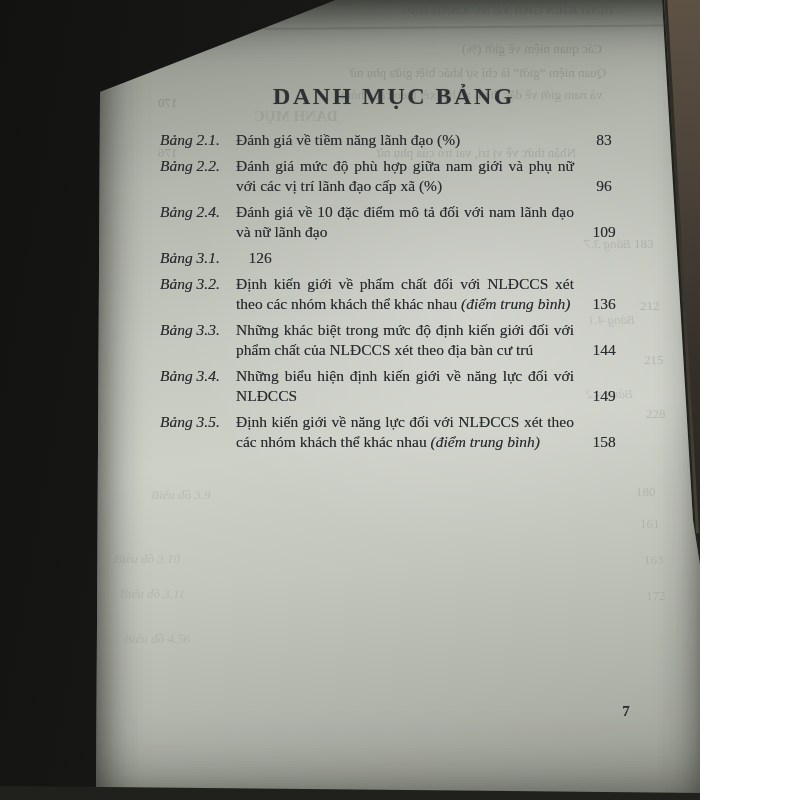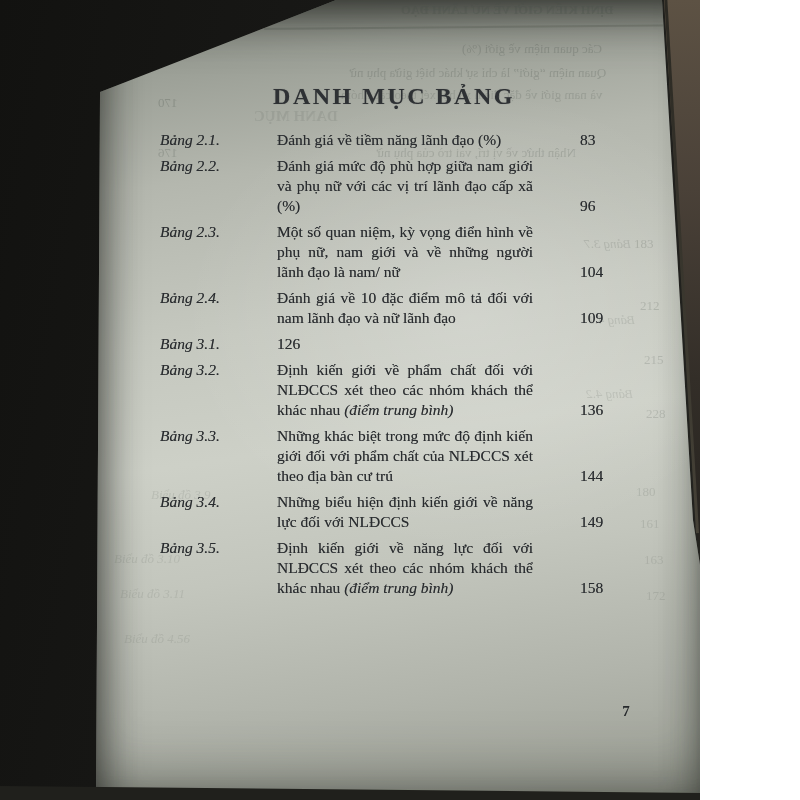--- a/index.html
+++ b/index.html
@@ -52,25 +52,25 @@
   .content{
     position:absolute;left:160px;top:84px;width:468px;
     color:#292c2f;font-size:15.5px;line-height:20px;
     text-shadow:0 0 .5px rgba(41,44,47,.55);
   }
   .title{
     text-align:center;font-weight:bold;font-size:24px;letter-spacing:2.5px;
     color:#2e3134;margin:0 0 22px 0;line-height:24px;
     text-shadow:0 0 1px rgba(46,49,52,.35);
   }
-  .entry{display:flex;margin-bottom:6px;gap:41px;}
+  .entry{display:flex;margin-bottom:6px;}
   .lab{width:76px;flex-shrink:0;font-style:italic;}
   .txt{flex:1;text-align:justify;padding-right:6px;}
   .txt .note{font-style:italic;}
-  .num{width:48px;text-align:left;align-self:flex-end;font-family:Liberation Serif, serif;}
+  .num{width:48px;text-align:center;align-self:flex-end;font-family:Liberation Serif, serif;}
   .folio{
     position:absolute;left:612px;top:703px;width:28px;text-align:center;
     font-weight:bold;font-size:15px;color:#26292c;
   }
   
   .ghost{
     position:absolute;white-space:nowrap;color:#49514a;
     filter:blur(.7px);pointer-events:none;font-size:13px;
   }
   .mirror{transform:scaleX(-1);}
@@ -125,25 +125,20 @@
         <span class="lab">Bảng 2.1.</span>
         <span class="txt"><span>Đánh giá về tiềm năng lãnh đạo (%)</span> <i class="note"></i></span>
         <span class="num">83</span>
       </div>
       <div class="entry">
         <span class="lab">Bảng 2.2.</span>
         <span class="txt"><span>Đánh giá mức độ phù hợp giữa nam giới và phụ nữ với các vị trí lãnh đạo cấp xã (%)</span> <i class="note"></i></span>
         <span class="num">96</span>
       </div>
       <div class="entry">
-        <span class="lab">Bảng 2.3.</span>
-        <span class="txt"><span>Một số quan niệm, kỳ vọng điển hình về phụ nữ, nam giới và về những người lãnh đạo là nam/ nữ</span> <i class="note"></i></span>
-        <span class="num">104</span>
-      </div>
-      <div class="entry">
         <span class="lab">Bảng 2.4.</span>
         <span class="txt"><span>Đánh giá về 10 đặc điểm mô tả đối với nam lãnh đạo và nữ lãnh đạo</span> <i class="note"></i></span>
         <span class="num">109</span>
       </div>
       <div class="entry">
         <span class="lab">Bảng 3.1.</span>
         <span class="num">126</span>
       </div>
       <div class="entry">
         <span class="lab">Bảng 3.2.</span>

